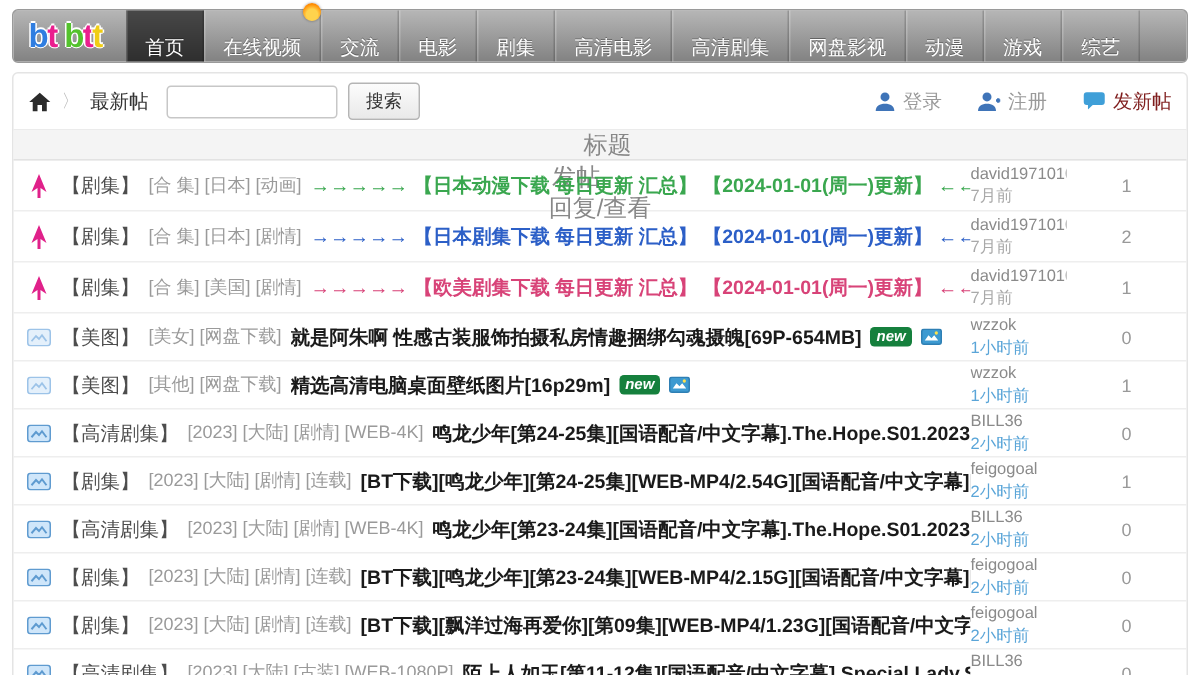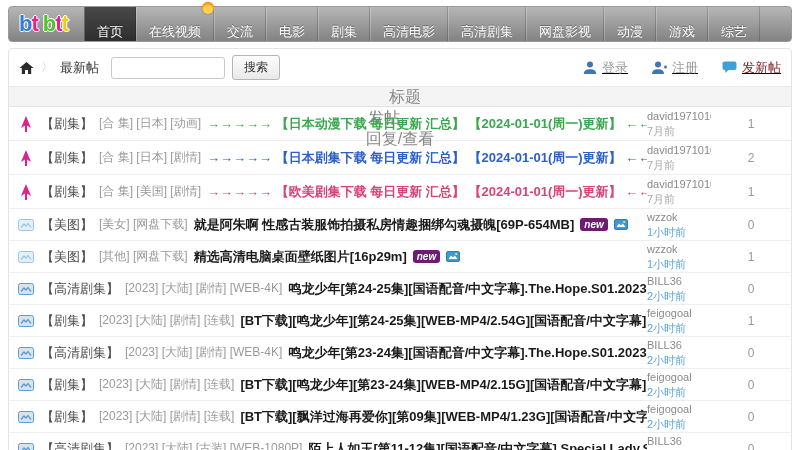--- a/index.html
+++ b/index.html
@@ -23,21 +23,21 @@
   .nav-item.hot .hot-badge{display:block;}
   
   .panel{margin-top:6px;border:1px solid #e4e4e4;border-radius:4px;background:#fff;}
   .toolbar{display:flex;align-items:center;height:37px;padding:0 10px;border-bottom:1px solid #ebebeb;}
   .crumb{display:flex;align-items:center;gap:7px;font-size:13px;color:#333;}
   .crumb .sep{color:#bbb;font-size:12px;}
   .search-input{width:102px;height:20px;border:1px solid #c7c7c7;border-radius:3px;margin-left:12px;
     padding:0 5px;font-size:12px;outline:none;}
   .search-btn{margin-left:7px;padding:3px 11px;font-size:12px;color:#333;cursor:pointer;
     background:linear-gradient(#fcfcfc,#e9e9e9);border:1px solid #b5b5b5;border-radius:3px;}
-  .userlinks{margin-left:auto;display:flex;gap:24px;align-items:flex-start;font-size:13px;text-decoration:underline;}
+  .userlinks{margin-left:auto;display:flex;gap:24px;align-items:flex-start;font-size:13px;}
   .ul-item{display:flex;gap:5px;align-items:center;color:#9a9a9a;cursor:pointer;}
   .ul-item.newpost{color:#7f1d1d;}
   
   .thead{display:flex;background:#f4f4f4;border-bottom:1px solid #e2e2e2;
     font-size:16px;color:#888;height:19px;align-items:center;flex-direction:column;}
   .col-title{flex:1;padding-left:10px;}
   .col-poster{width:64px;flex:none;}
   .col-replies{width:80px;flex:none;text-align:center;}
   .row{display:flex;align-items:center;height:31px;border-bottom:1px solid #eeeeee;font-size:13px;}
   .row.pinned{height:33px;}
@@ -45,21 +45,21 @@
     white-space:nowrap;overflow:hidden;}
   .row-icon{width:18px;flex:none;display:flex;justify-content:center;align-items:center;}
   .icon-pin,.icon-doc-light,.icon-doc-blue{display:none;line-height:0;}
   .row[data-icon="pin"] .icon-pin{display:block;}
   .row[data-icon="doc-light"] .icon-doc-light{display:block;}
   .row[data-icon="doc-blue"] .icon-doc-blue{display:block;}
   .cat{color:#4d4d4d;flex:none;cursor:pointer;text-decoration:none;}
   .tags{color:#9a9a9a;font-size:12px;flex:none;}
   .title{flex:0 1 auto;min-width:0;overflow:hidden;color:#1a1a1a;cursor:pointer;text-decoration:none;font-weight:bold;}
   .title.bold{font-weight:bold;}
-  .badge-new{display:none;flex:none;background:#701a75;color:#fff;font-size:10px;font-style:italic;
+  .badge-new{display:none;flex:none;background:#15803d;color:#fff;font-size:10px;font-style:italic;
     font-weight:bold;padding:0 4px;height:13px;line-height:13px;border-radius:3px;}
   .att-icon{display:none;flex:none;line-height:0;}
   .row.has-new .badge-new{display:block;}
   .row.has-img .att-icon{display:block;}
   .cell-poster{width:64px;flex:none;display:flex;flex-direction:column;justify-content:center;
     font-size:11px;line-height:1.3;overflow:hidden;}
   .pname{color:#8a8a8a;white-space:nowrap;cursor:pointer;}
   .ptime{color:#5aa5d8;white-space:nowrap;}
   .row.pinned .ptime{color:#a9a9a9;}
   .cell-replies{width:80px;flex:none;text-align:center;font-size:12px;color:#999;}

